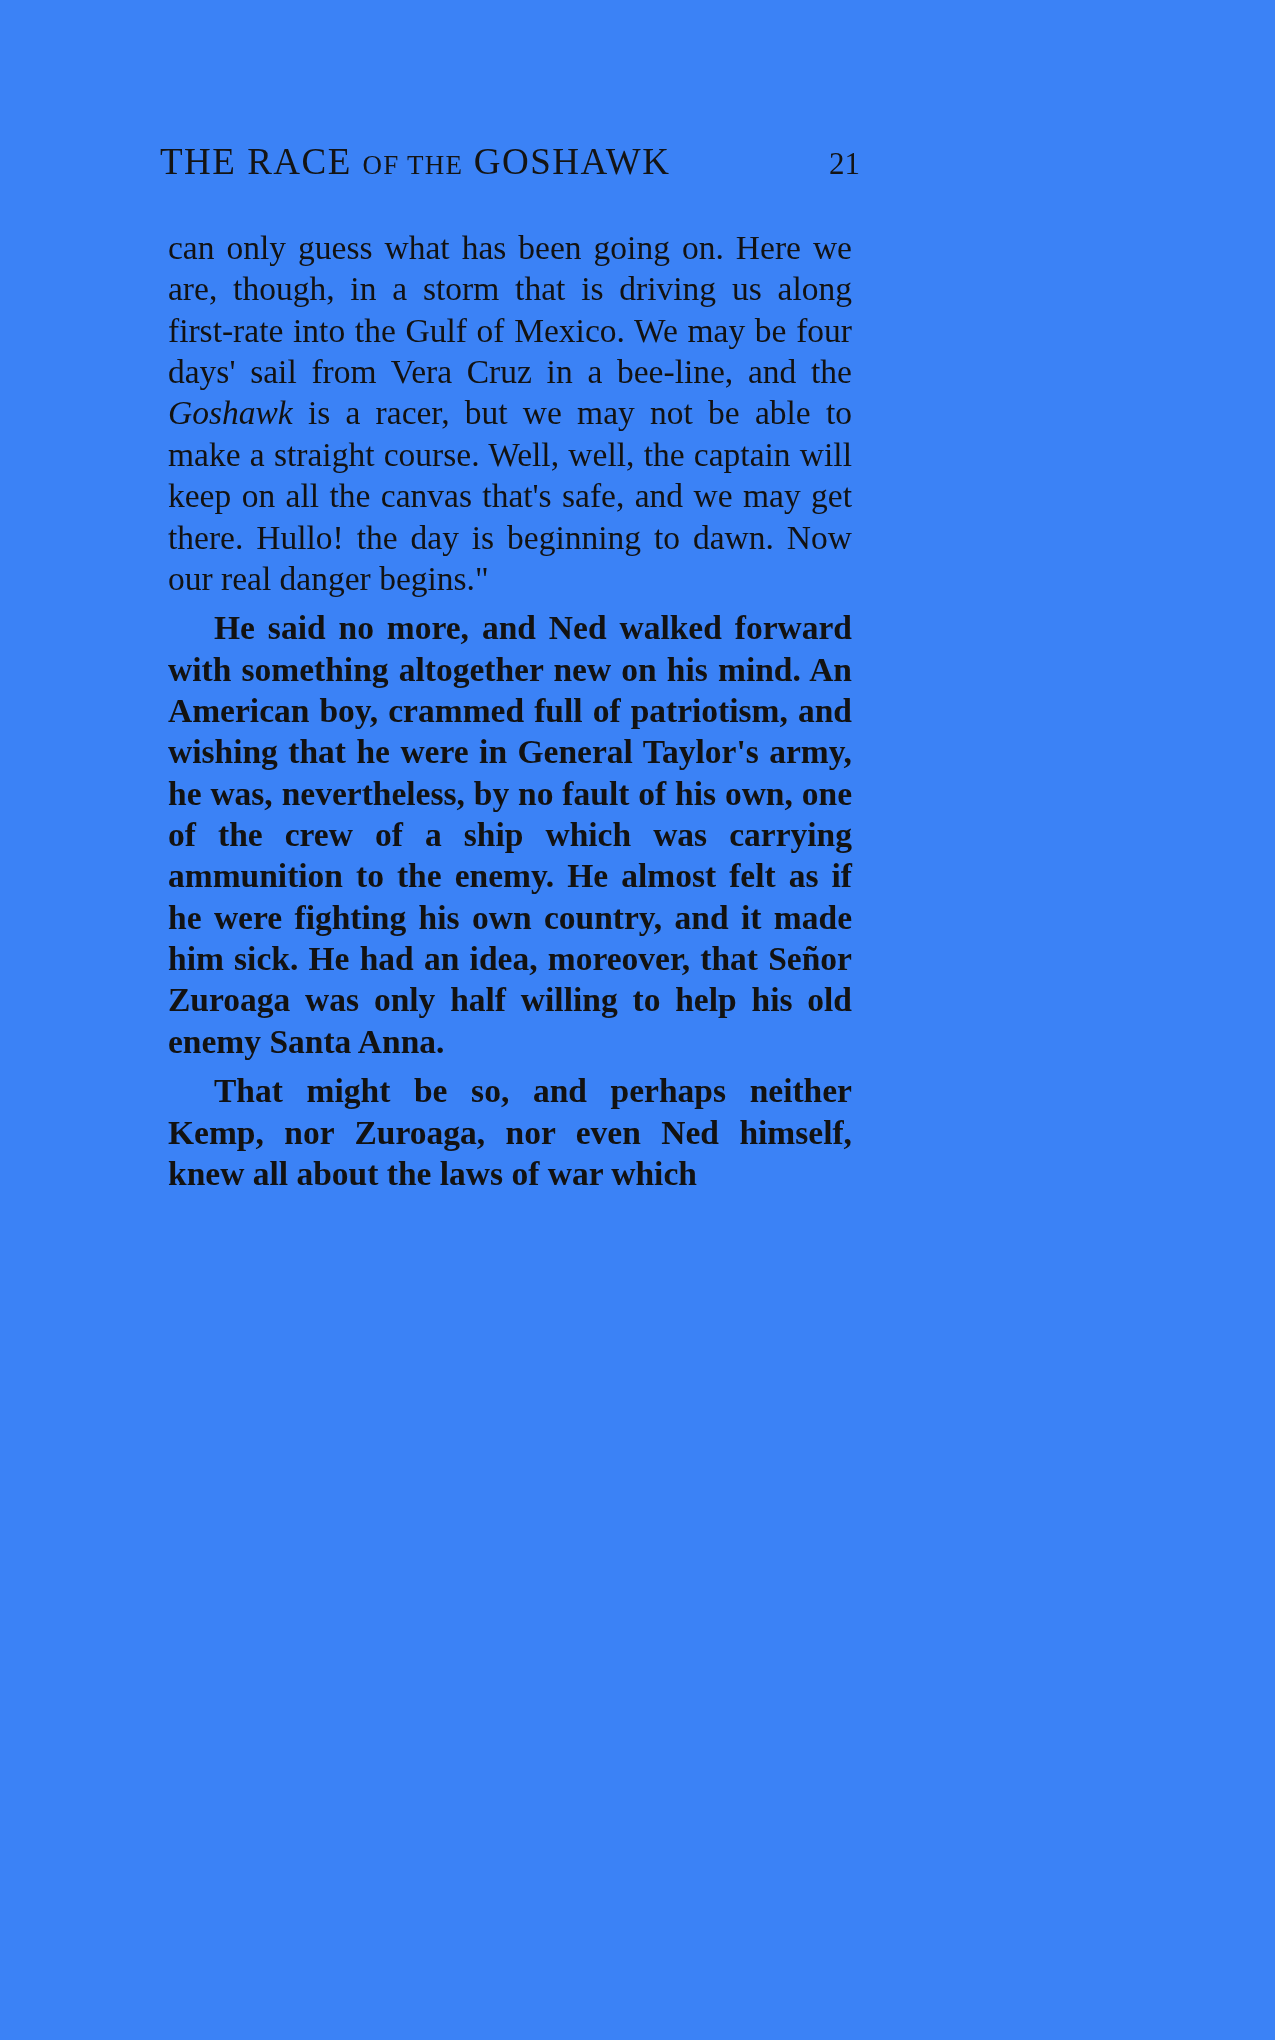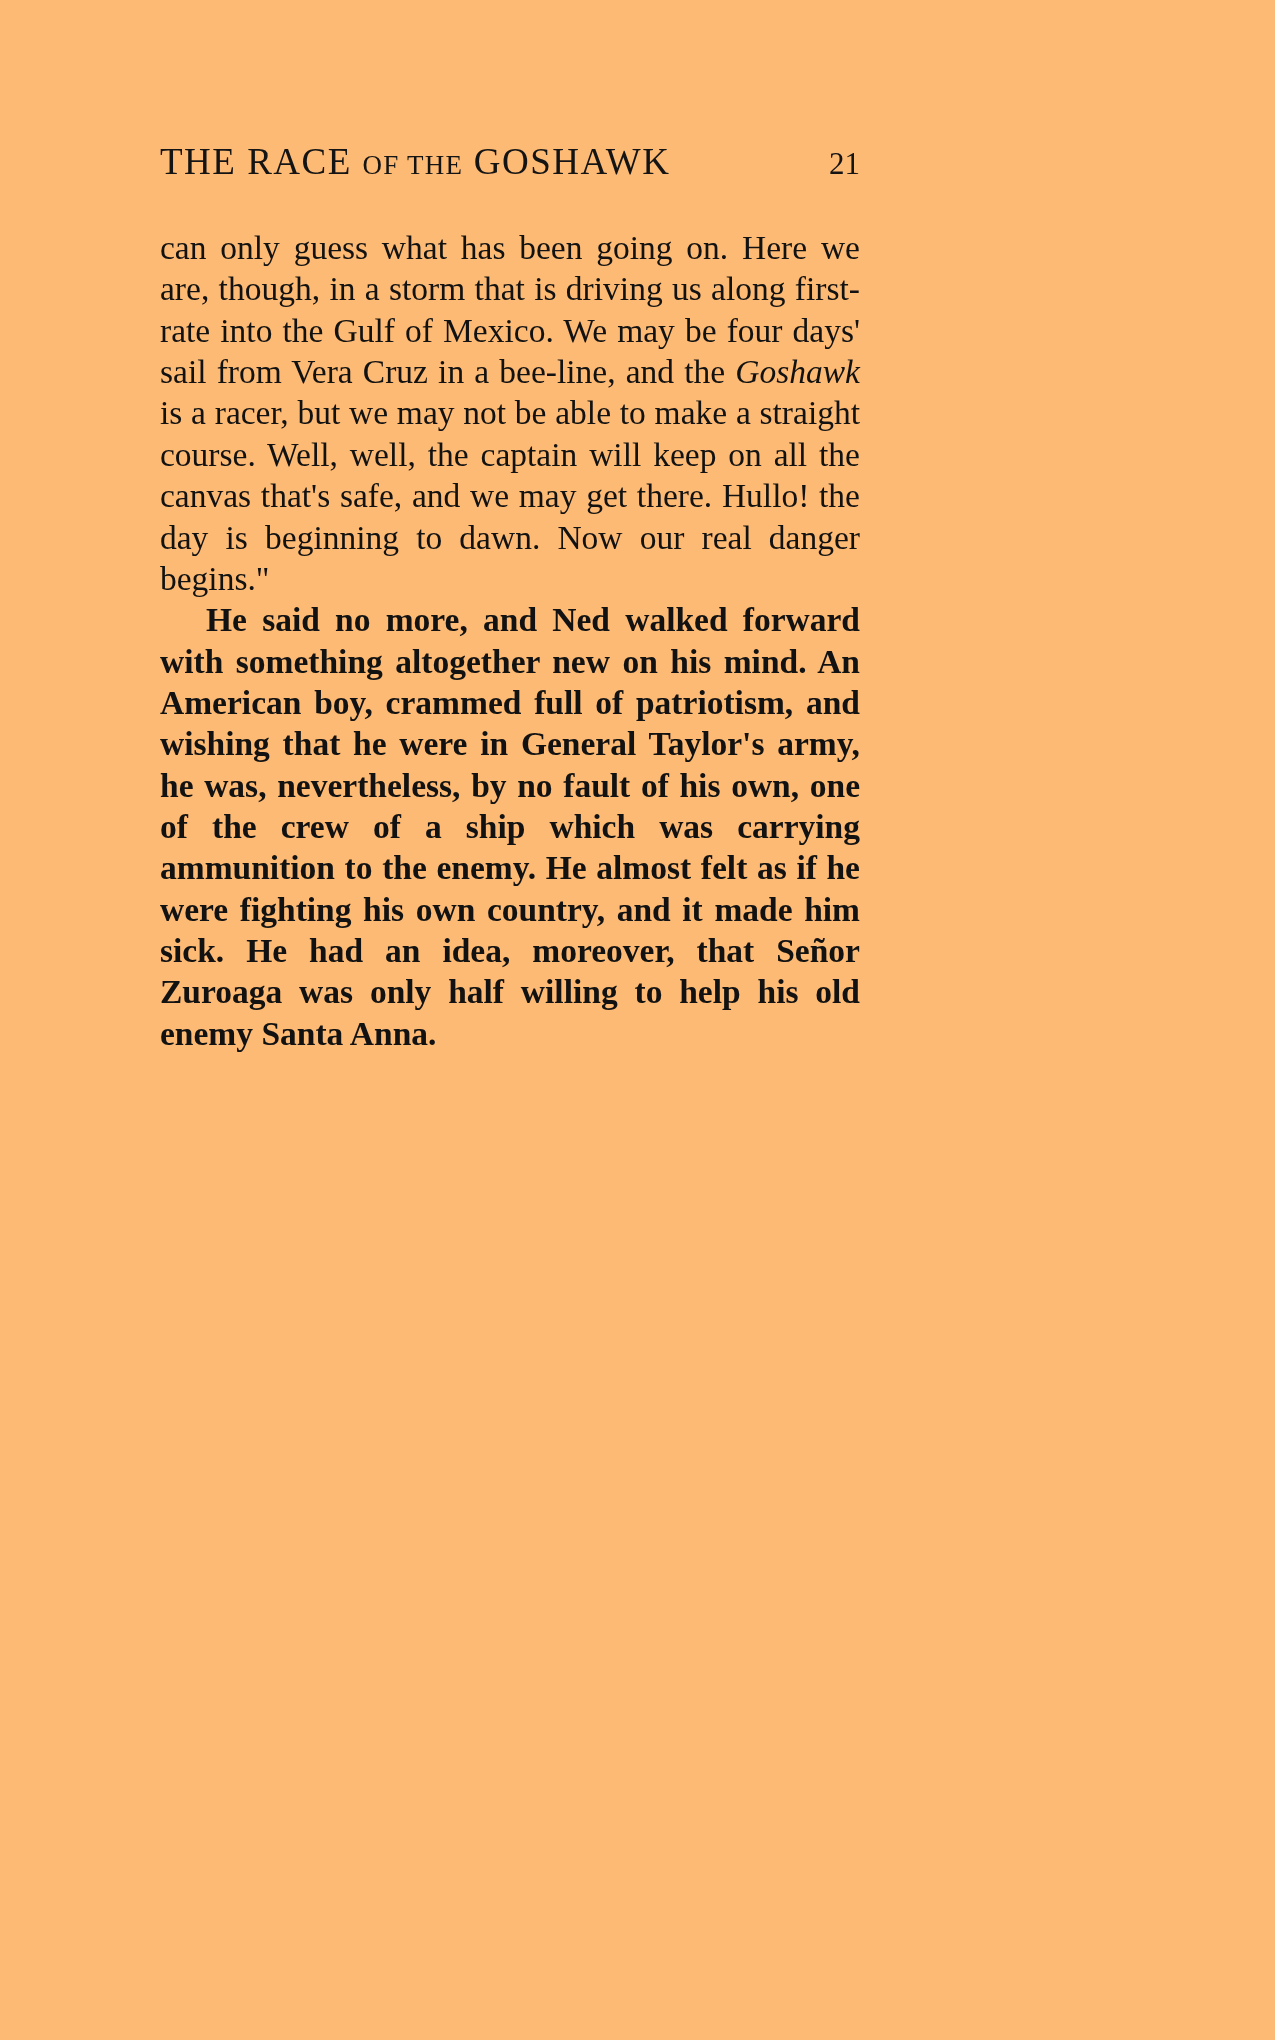--- a/index.html
+++ b/index.html
@@ -13,21 +13,21 @@
     position: relative;
     font-family: "Liberation Serif", serif;
     color: #1a1a1a;
   }
   .page {
     position: absolute;
     left: 0;
     top: 0;
     width: 1275px;
     height: 2040px;
-    background: #fdba74;
+    background: #3b82f6;
     overflow: hidden;
   }
   .content {
     position: absolute;
     left: 160px;
     top: 140px;
     width: 700px;
   }
   .running-head {
     display: flex;
@@ -55,21 +55,21 @@
   .body-text {
     font-size: 33.5px;
     line-height: 1.235;
     text-align: justify;
     text-justify: inter-word;
     color: #121212;
     -webkit-hyphens: none;
     hyphens: none;
   }
   .body-text p {
-    margin: 0;
+    margin: 8px;
     text-indent: 0;
   }
   .body-text p.indent {
     text-indent: 46px;
     font-weight: bold;
   }
   .body-text i {
     font-style: italic;
   }
 </style>
@@ -84,16 +84,17 @@
         <span>THE RACE</span>
         <span class="small">OF THE</span>
         <span>GOSHAWK</span>
       </div>
       <div class="folio">21</div>
     </div>
 
     <div class="body-text">
       <p>can only guess what has been going on. Here we are, though, in a storm that is driving us along first-rate into the Gulf of Mexico.  We may be four days' sail from Vera Cruz in a bee-line, and the <i>Goshawk</i> is a racer, but we may not be able to make a straight course.  Well, well, the captain will keep on all the canvas that's safe, and we may get there.  Hullo! the day is beginning to dawn.  Now our real danger begins."</p>
       <p class="indent">He said no more, and Ned walked forward with something altogether new on his mind.  An American boy, crammed full of patriotism, and wishing that he were in General Taylor's army, he was, nevertheless, by no fault of his own, one of the crew of a ship which was carrying ammunition to the enemy.  He almost felt as if he were fighting his own country, and it made him sick.  He had an idea, moreover, that Señor Zuroaga was only half willing to help his old enemy Santa Anna.</p>
+      <p class="indent">That might be so, and perhaps neither Kemp, nor Zuroaga, nor even Ned himself, knew all about the laws of war which</p>
     </div>
 
   </div>
 </div>
 
 </body></html>

